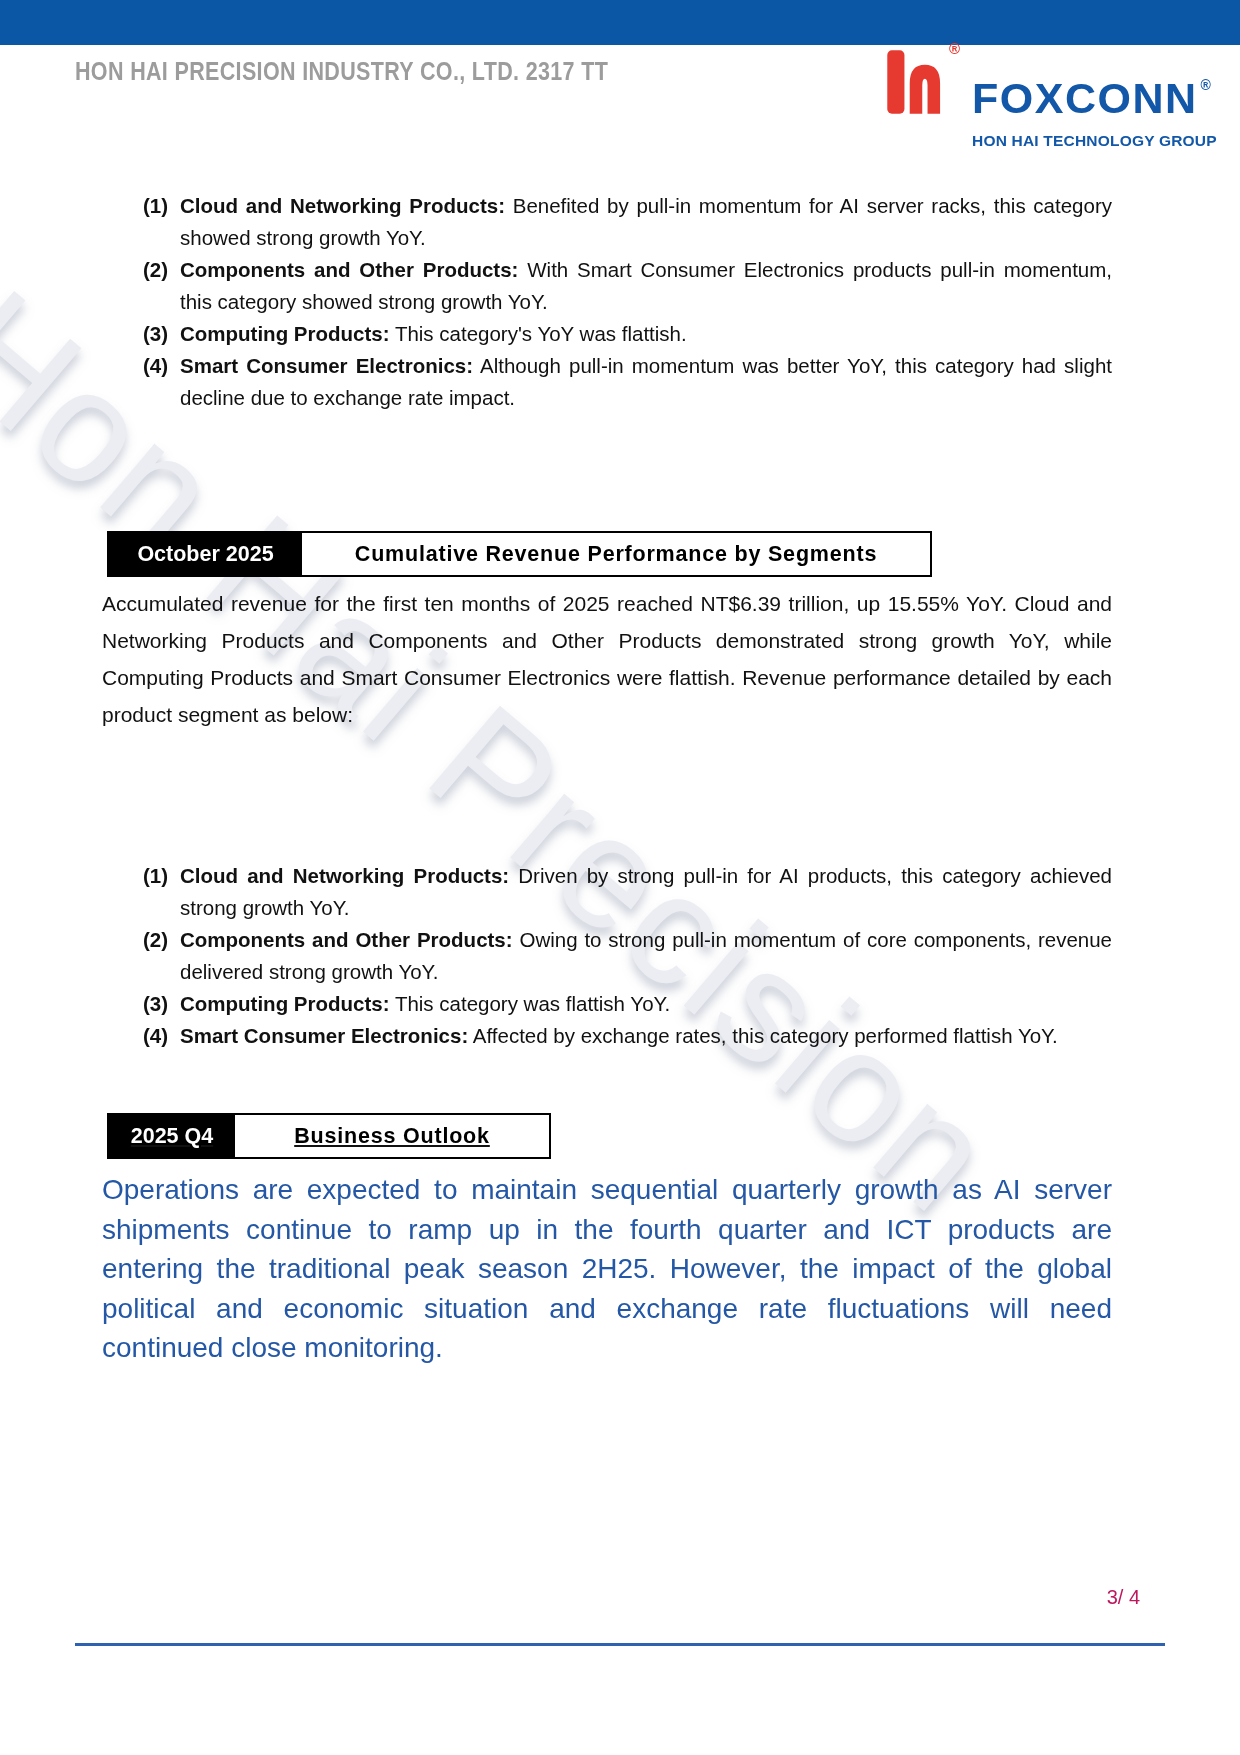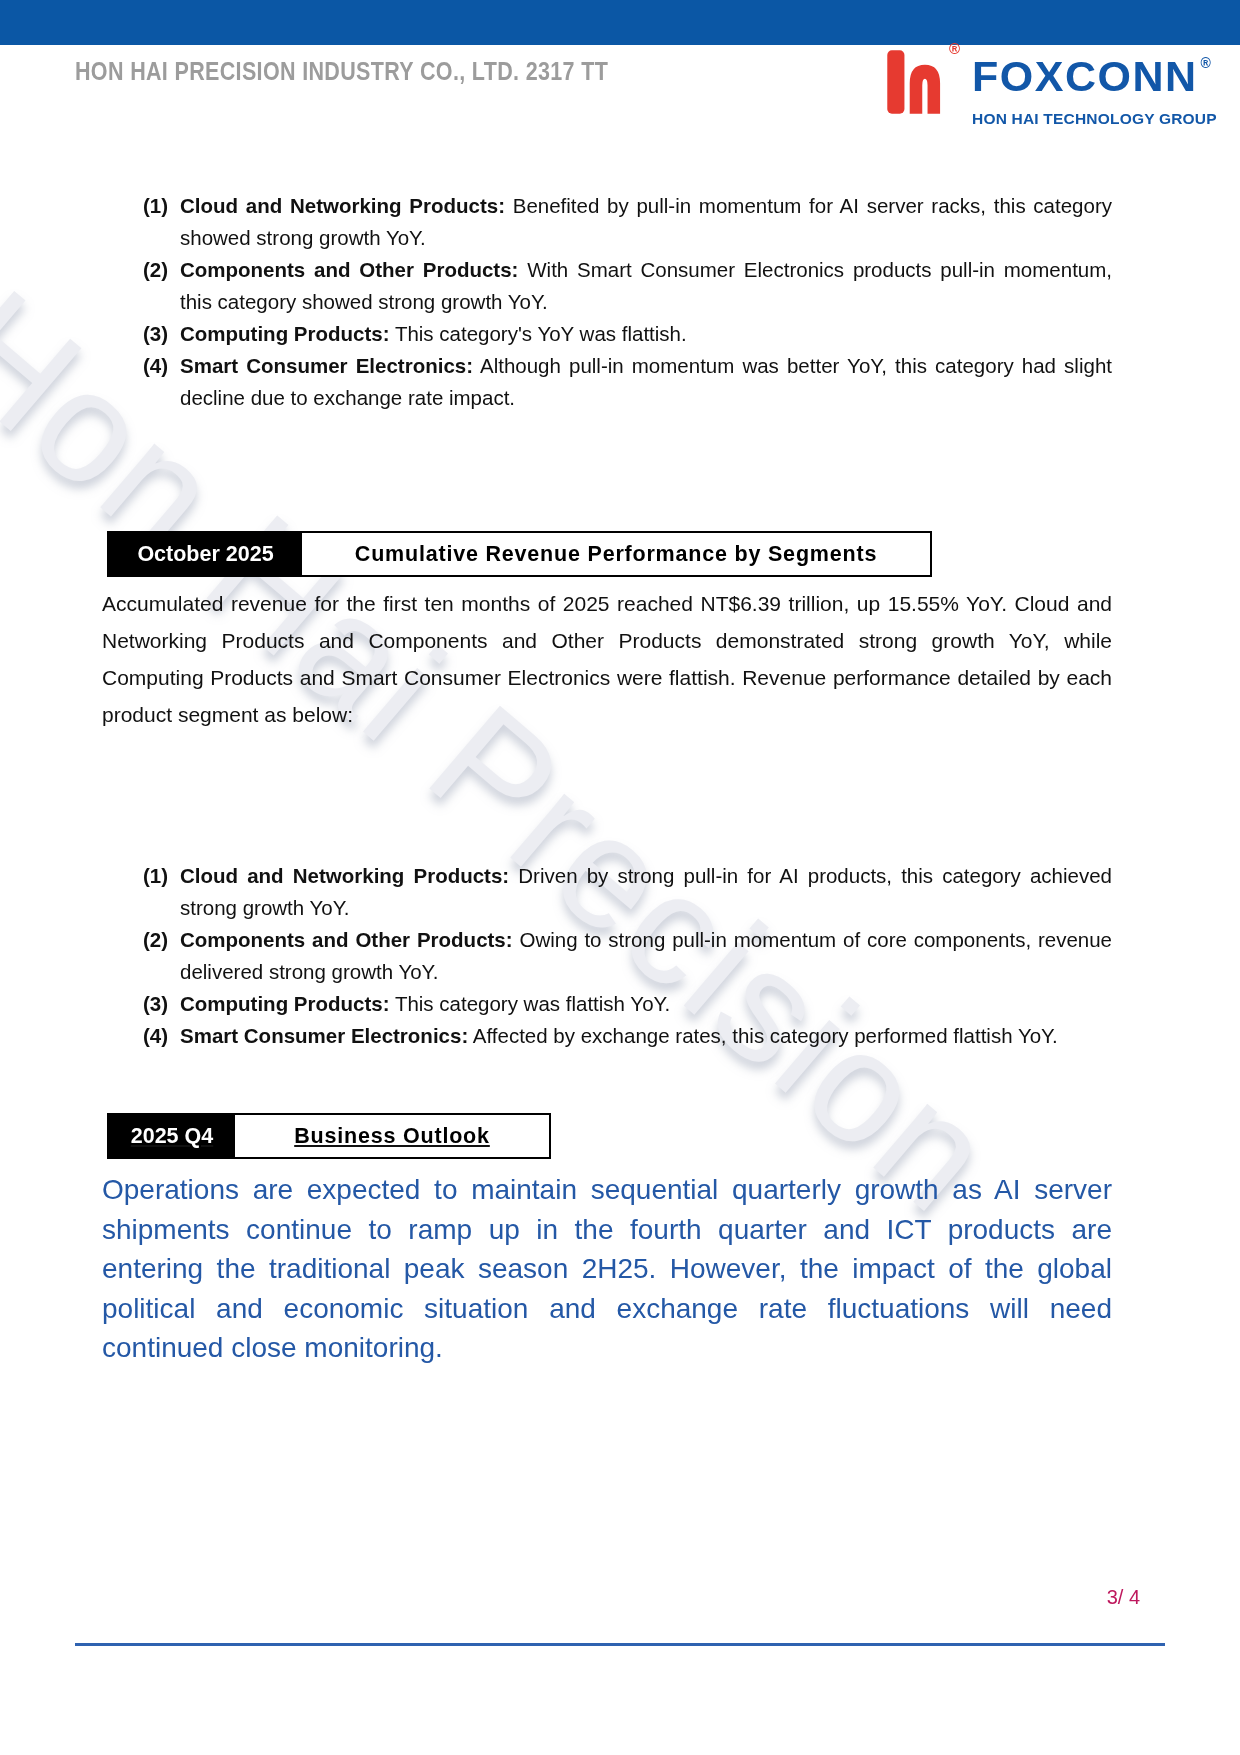--- a/index.html
+++ b/index.html
@@ -9,21 +9,21 @@
   .topbar{position:absolute;top:0;left:0;width:1240px;height:45px;background:#0b57a5;z-index:2;}
   
   .company{position:absolute;top:57px;left:75px;font-size:25px;font-weight:bold;color:#9c9c9c;
            white-space:nowrap;letter-spacing:.4px;transform:scaleX(.86);transform-origin:0 50%;z-index:2;}
   
   .logo{position:absolute;top:46px;left:882px;display:flex;align-items:flex-start;z-index:2;}
   .mark-wrap{position:relative;width:80px;height:74px;}
   .mark-wrap svg{width:66px;height:72px;display:block;}
   .mark-reg{position:absolute;right:2px;top:-6px;color:#e63a30;font-size:15px;font-weight:bold;}
   .logo-text{margin-left:10px;padding-top:9px;}
-  .brand-row{line-height:1;white-space:nowrap;}
+  .brand-row{line-height:1;white-space:nowrap;margin-top:22px;}
   .brand{font-size:43px;font-weight:bold;color:#1257a8;letter-spacing:1.5px;}
   .brand-reg{font-size:14px;font-weight:bold;color:#1257a8;vertical-align:top;position:relative;top:1px;margin-left:3px;}
   .brand-sub{font-size:15.5px;font-weight:bold;color:#1257a8;letter-spacing:.2px;margin-top:12px;white-space:nowrap;}
   
   .watermark{position:absolute;top:255px;left:28px;z-index:0;font-size:158px;letter-spacing:3px;
              color:#ecedf2;white-space:nowrap;transform:rotate(40.5deg);transform-origin:0 0;
              text-shadow:5px 6px 10px rgba(160,168,185,.5);}
   
   .list{position:absolute;left:102px;width:1010px;z-index:1;}
   #list1{top:190px;} #list2{top:860px;}

